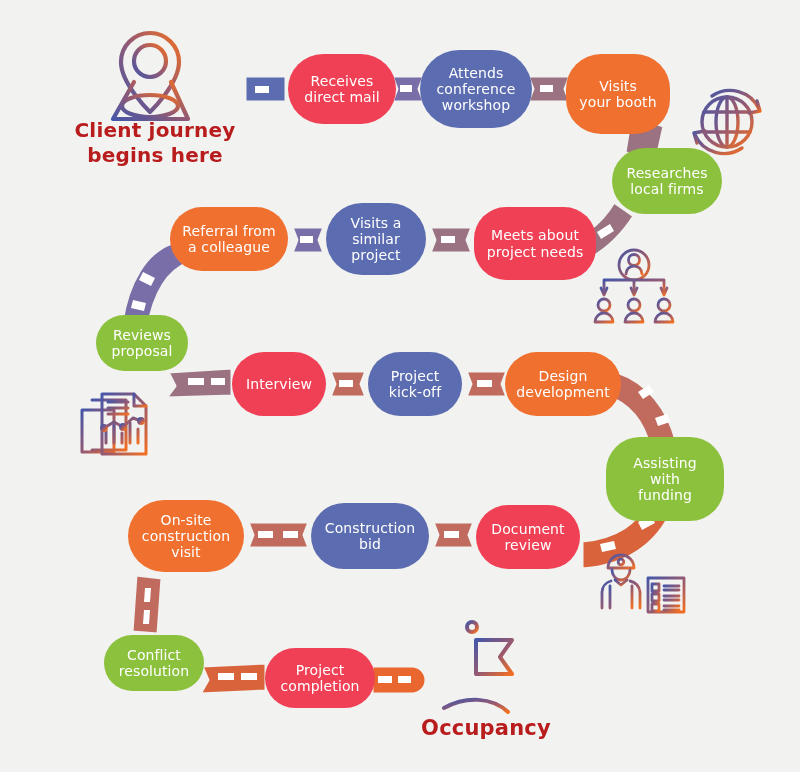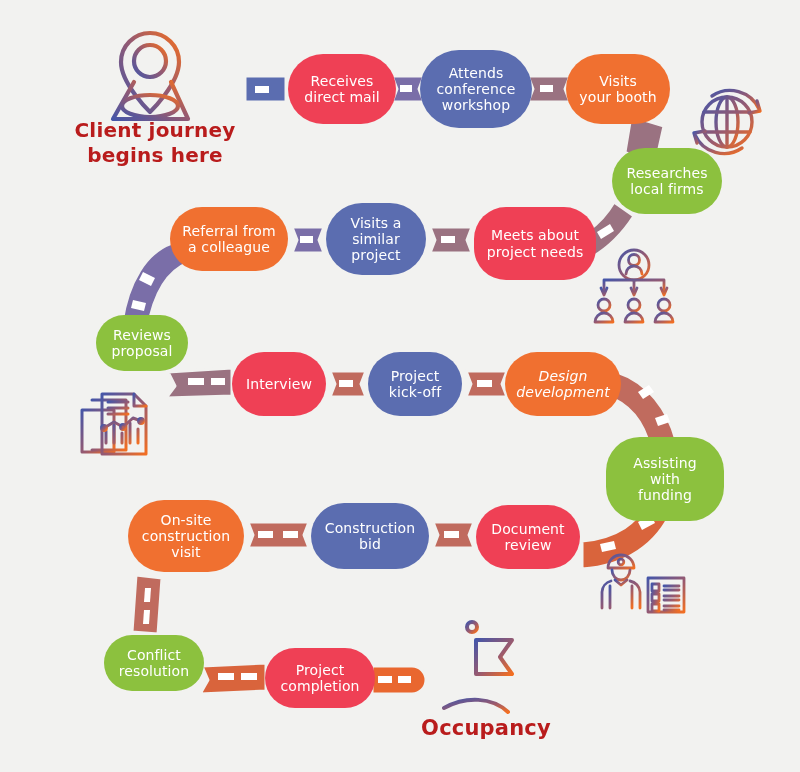--- a/index.html
+++ b/index.html
@@ -197,21 +197,21 @@
           <div>direct mail</div>
         </div>
       </div>
       <div class="node" style="left: 420px; top: 50px; width: 112px; height: 78px; font-size: 14px; background: rgb(91, 109, 176); border-radius: 39px;">
         <div>
           <div>Attends</div>
           <div>conference</div>
           <div>workshop</div>
         </div>
       </div>
-      <div class="node" style="left: 566px; top: 54px; width: 104px; height: 70px; font-size: 14px; background: rgb(240, 112, 48); border-radius: 35px;">
+      <div class="node" style="left: 566px; top: 54px; width: 104px; height: 80px; font-size: 14px; background: rgb(240, 112, 48); border-radius: 35px;">
         <div>
           <div>Visits</div>
           <div>your booth</div>
         </div>
       </div>
       <div class="node" style="left: 612px; top: 148px; width: 110px; height: 66px; font-size: 14px; background: rgb(140, 193, 62); border-radius: 33px;">
         <div>
           <div>Researches</div>
           <div>local firms</div>
         </div>
@@ -245,21 +245,21 @@
         <div>
           <div>Interview</div>
         </div>
       </div>
       <div class="node" style="left: 368px; top: 352px; width: 94px; height: 64px; font-size: 14px; background: rgb(91, 109, 176); border-radius: 32px;">
         <div>
           <div>Project</div>
           <div>kick-off</div>
         </div>
       </div>
-      <div class="node" style="left: 505px; top: 352px; width: 116px; height: 64px; font-size: 14px; background: rgb(240, 112, 48); border-radius: 32px; font-style: italic;">
+      <div class="node" style="left: 505px; top: 352px; width: 116px; height: 64px; font-size: 14px; background: rgb(240, 112, 48); border-radius: 32px;">
         <div>
           <div>Design</div>
           <div>development</div>
         </div>
       </div>
       <div class="node" style="left: 606px; top: 437px; width: 118px; height: 84px; font-size: 14px; background: rgb(140, 193, 62); border-radius: 34px;">
         <div>
           <div>Assisting</div>
           <div>with</div>
           <div>funding</div>

